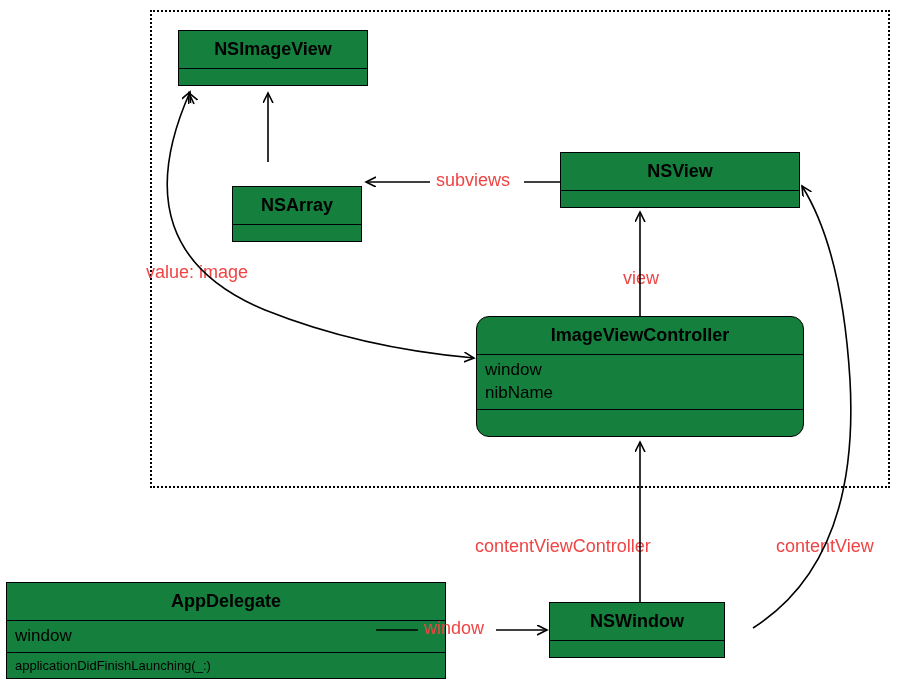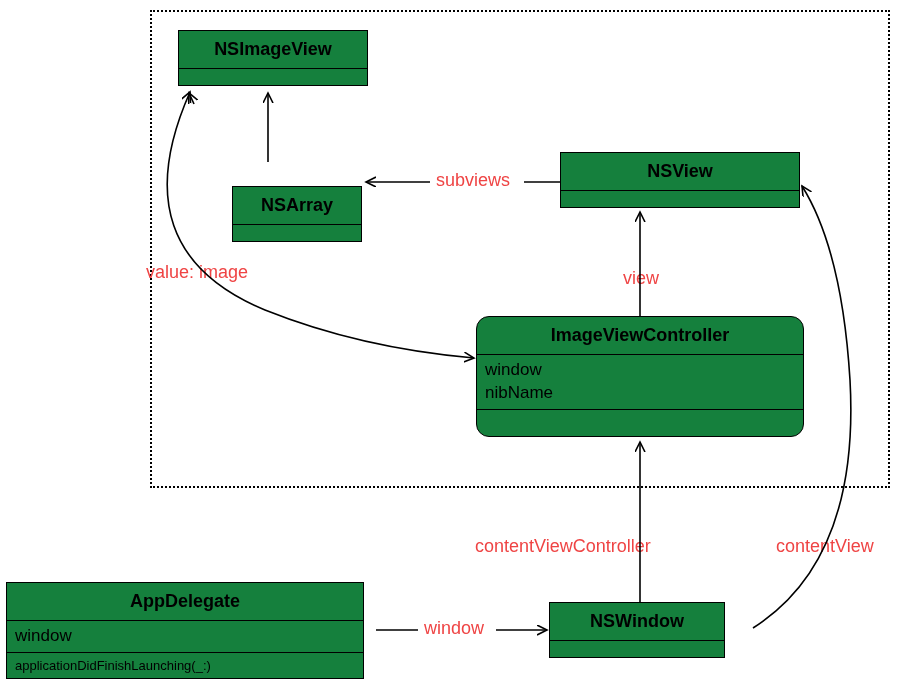--- a/index.html
+++ b/index.html
@@ -88,21 +88,21 @@
     <div>nibName</div>
   </div>
   <div class="class-ops class-empty" style="min-height:26px;"></div>
 </div>
 
 <div class="class-box" style="left:549px; top:602px; width:176px;">
   <div class="class-header">NSWindow</div>
   <div class="class-empty"></div>
 </div>
 
-<div class="class-box" style="left:6px; top:582px; width:358px;">
+<div class="class-box" style="left:6px; top:582px; width:440px;">
   <div class="class-header">AppDelegate</div>
   <div class="class-attrs">
     <div>window</div>
   </div>
   <div class="class-ops">
     <div>applicationDidFinishLaunching(_:)</div>
   </div>
 </div>
 
 <div class="label" style="left:436px; top:170px;">subviews</div>

